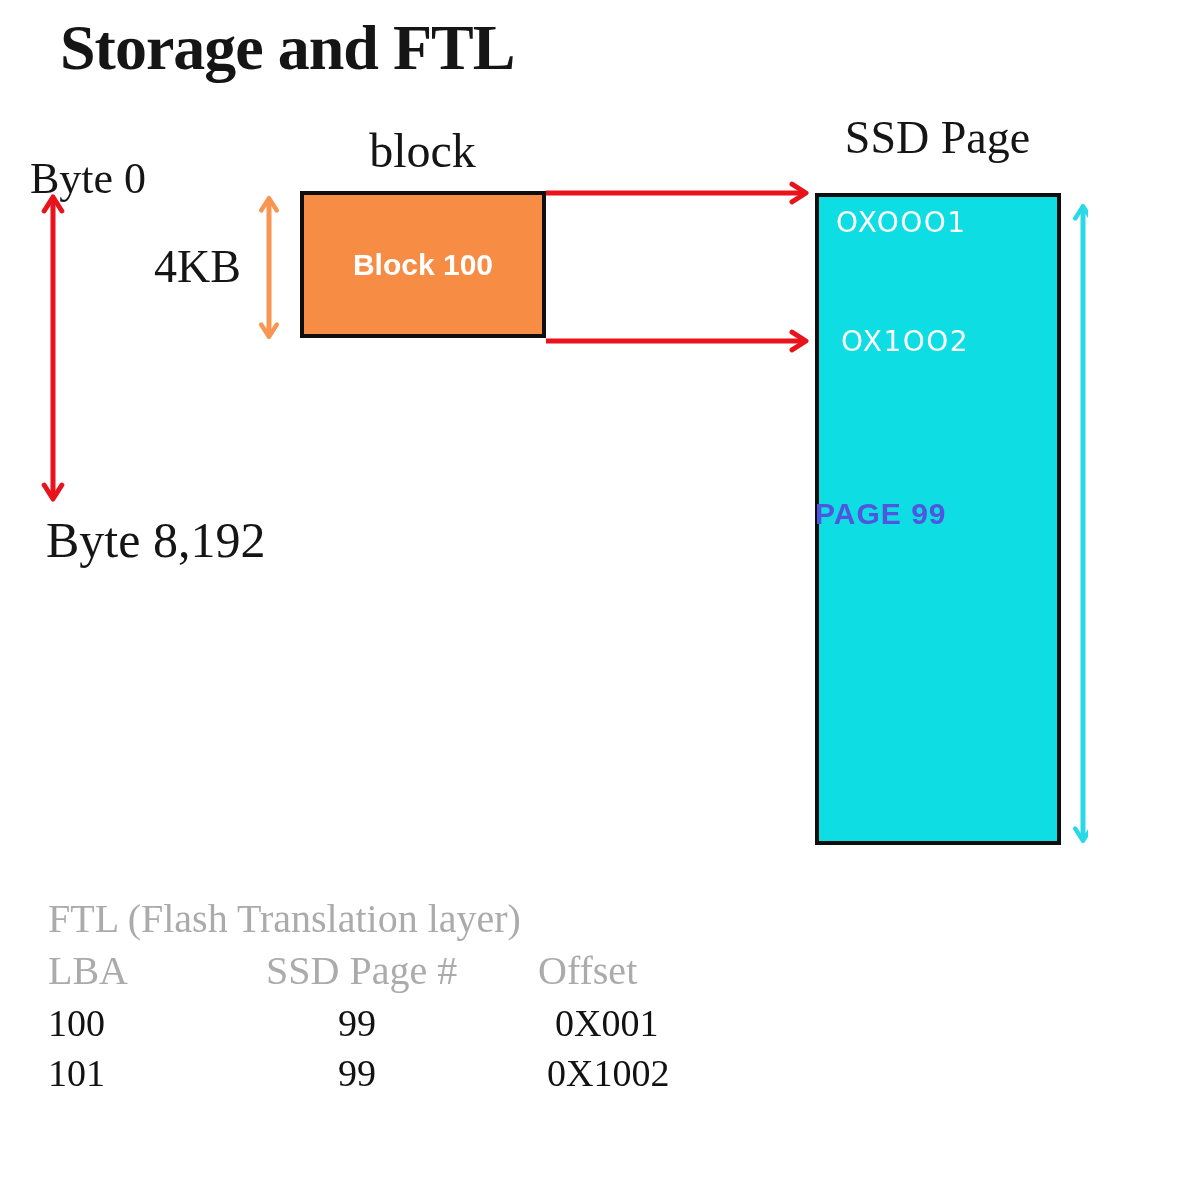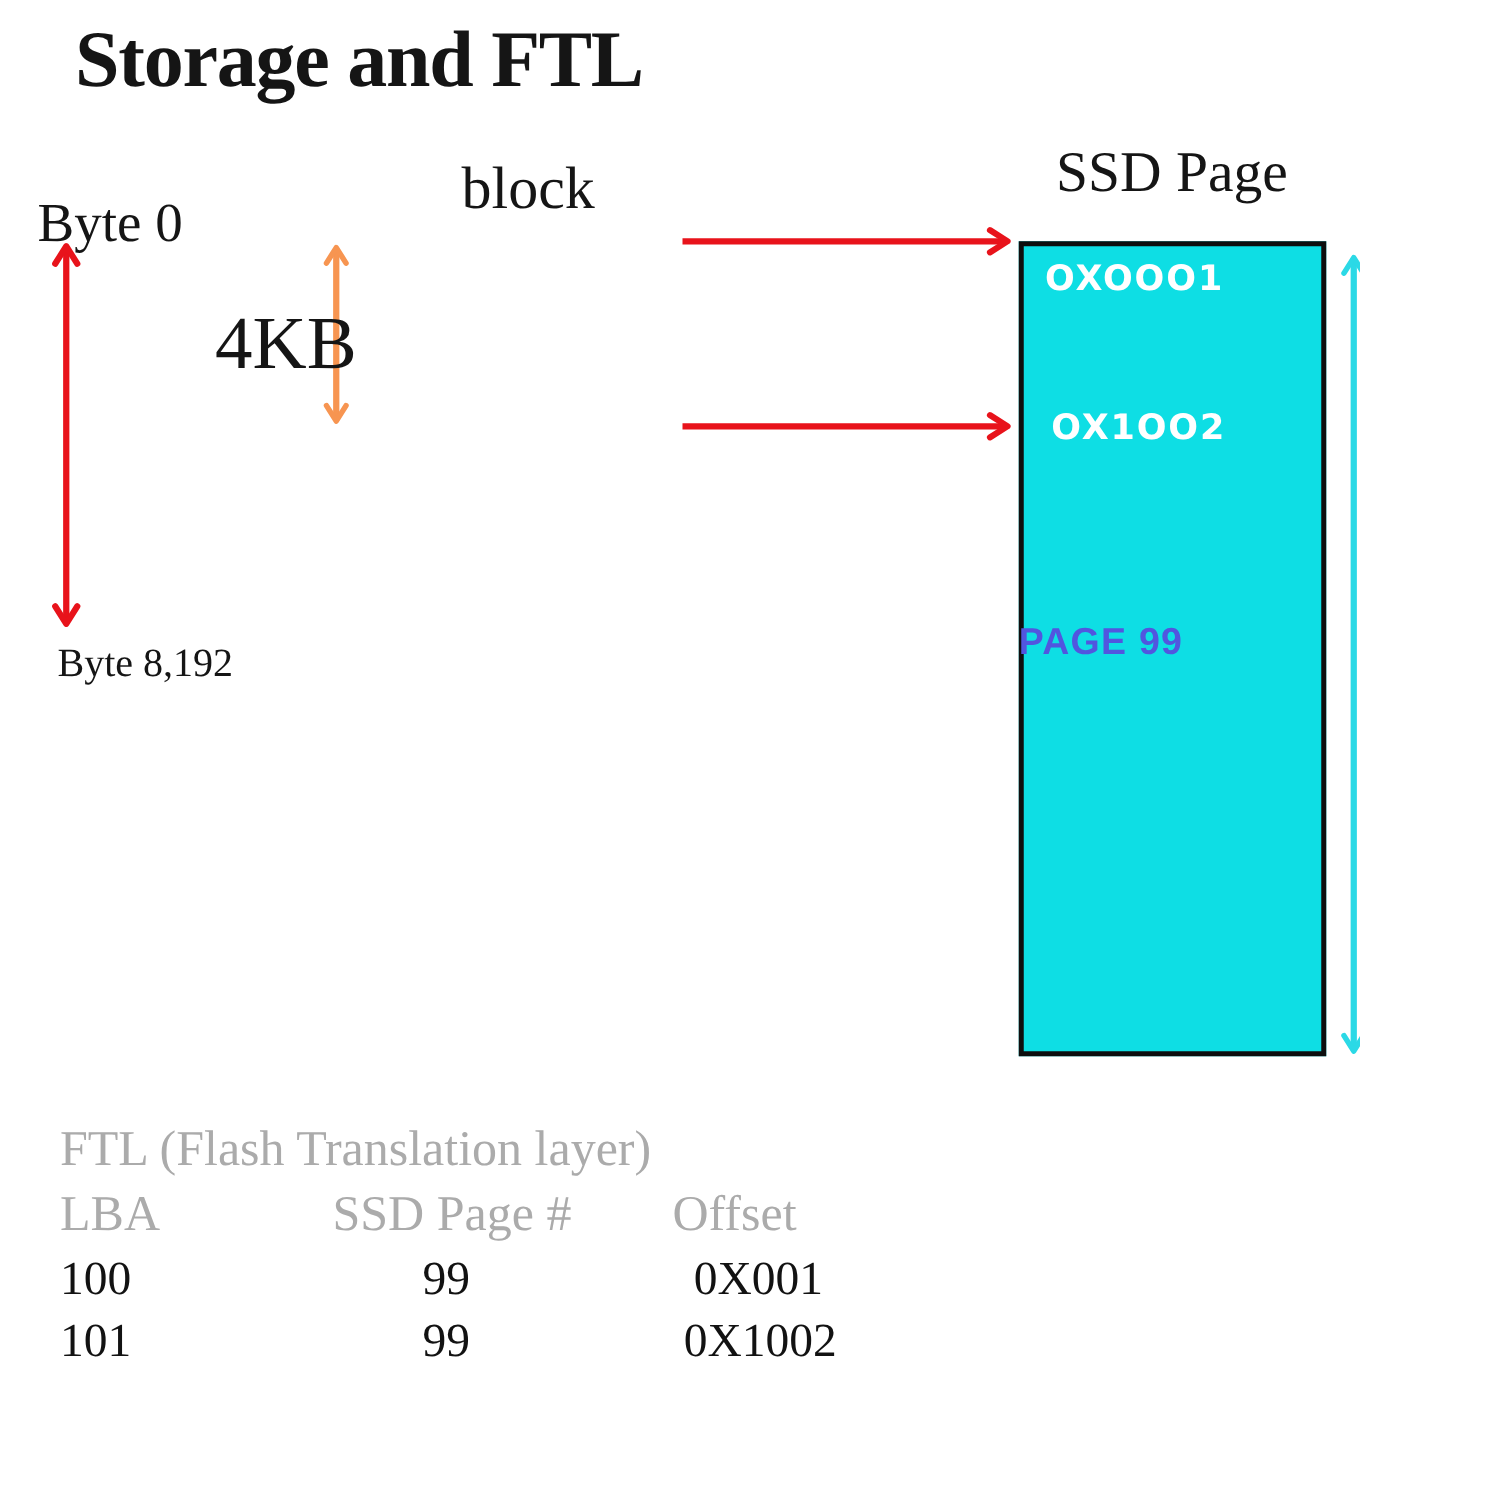--- a/index.html
+++ b/index.html
@@ -9,33 +9,33 @@
   }
   *{margin:0;padding:0;box-sizing:border-box}
   html,body{background:#ffffff}
   .canvas{position:relative;width:1088px;height:1200px;background:#fff;overflow:hidden;
           font-family:"Liberation Serif", serif;color:var(--ink)}
   .abs{position:absolute;white-space:nowrap;line-height:1.05}
 
   .title{left:60px;top:14px;font-size:64px;font-weight:bold;letter-spacing:-1px}
   .serif-lbl{font-size:44px}
   .byte0{left:30px;top:156px}
-  .byte8192{left:46px;top:514px;font-size:32px}
-  .kb4{left:172px;top:243px;font-size:60px}
+  .byte8192{left:46px;top:514px;font-size:50px}
+  .kb4{left:154px;top:243px;font-size:46px}
   .kb16{left:1103px;top:475px;font-size:42px}
   .block-col-lbl{left:300px;top:126px;width:245px;text-align:center;font-size:48px}
   .ssd-heading{left:815px;top:114px;width:245px;text-align:center;font-size:46px}
 
   .rect{position:absolute;border:4px solid var(--border);display:flex;align-items:center;justify-content:center}
   .block100{left:300px;top:191px;width:246px;height:147px;background:var(--orange_fill)}
   .block101{left:300px;top:347px;width:246px;height:151px;background:var(--orange_fill)}
   .block-lbl{font-family:"Liberation Sans", sans-serif;font-weight:bold;font-size:30px;color:var(--white)}
   .ssdbox{left:815px;top:193px;width:246px;height:652px;background:var(--cyan_fill)}
 
-  .offset-lbl{position:absolute;font-family:"DejaVu Sans", sans-serif;font-weight:700;
+  .offset-lbl{position:absolute;font-family:"DejaVu Sans", sans-serif;font-weight:400;
               font-size:28px;letter-spacing:1.5px;color:var(--white);line-height:1}
   .off1{left:836px;top:209px}
   .off2{left:841px;top:328px}
   .page-lbl{left:815px;top:498px;width:245px;text-align:left;
             font-family:"Liberation Sans", sans-serif;font-weight:bold;font-size:30px;
             letter-spacing:1px;color:var(--page_blue)}
 
   .ftl-heading{left:48px;top:898px;font-size:40px;color:var(--gray)}
   .col-hdr{top:950px;font-size:40px;color:var(--gray)}
   .col-lba{left:48px}.col-page{left:266px}.col-offset{left:538px}
@@ -87,20 +87,23 @@
 
   <div class="abs title">Storage and FTL</div>
 
   <div class="abs serif-lbl byte0">Byte 0</div>
   <div class="abs byte8192">Byte 8,192</div>
   <div class="abs kb4">4KB</div>
   <div class="abs block-col-lbl">block</div>
   <div class="abs ssd-heading">SSD Page</div>
   <div class="abs kb16">16KB</div>
 
+  <div class="rect block100">
+    <span class="block-lbl">Block 100</span>
+  </div>
 
   <div class="rect ssdbox"></div>
   <div class="abs offset-lbl off1">OXOOO1</div>
   <div class="abs offset-lbl off2">OX1OO2</div>
   <div class="abs page-lbl">PAGE 99</div>
 
   <div class="abs ftl-heading">FTL (Flash Translation layer)</div>
 
   <div class="abs col-hdr col-lba">LBA</div>
   <div class="abs col-hdr col-page">SSD Page #</div>

